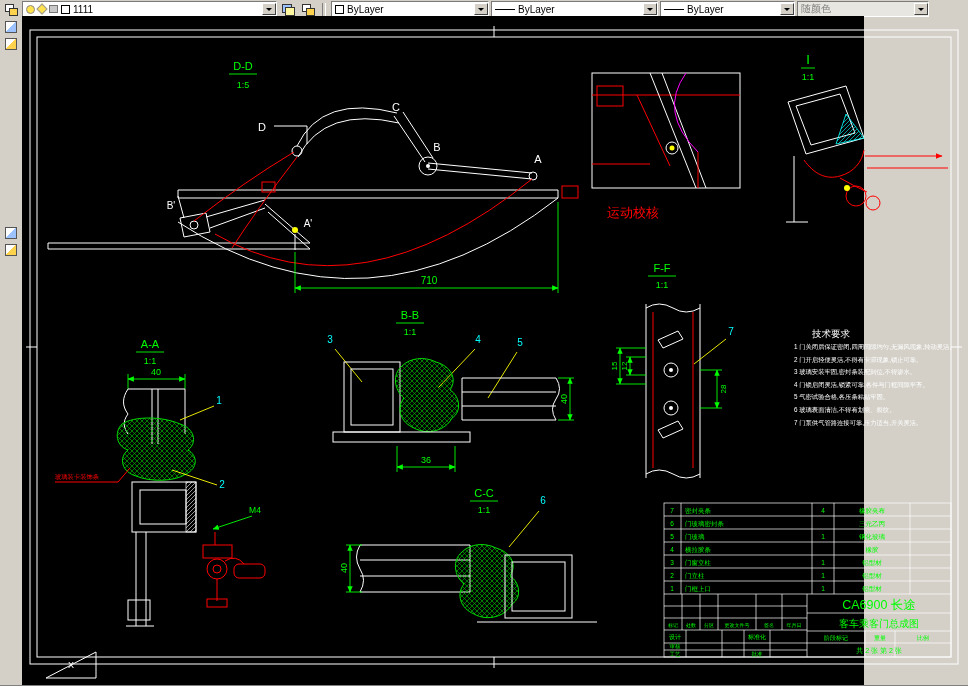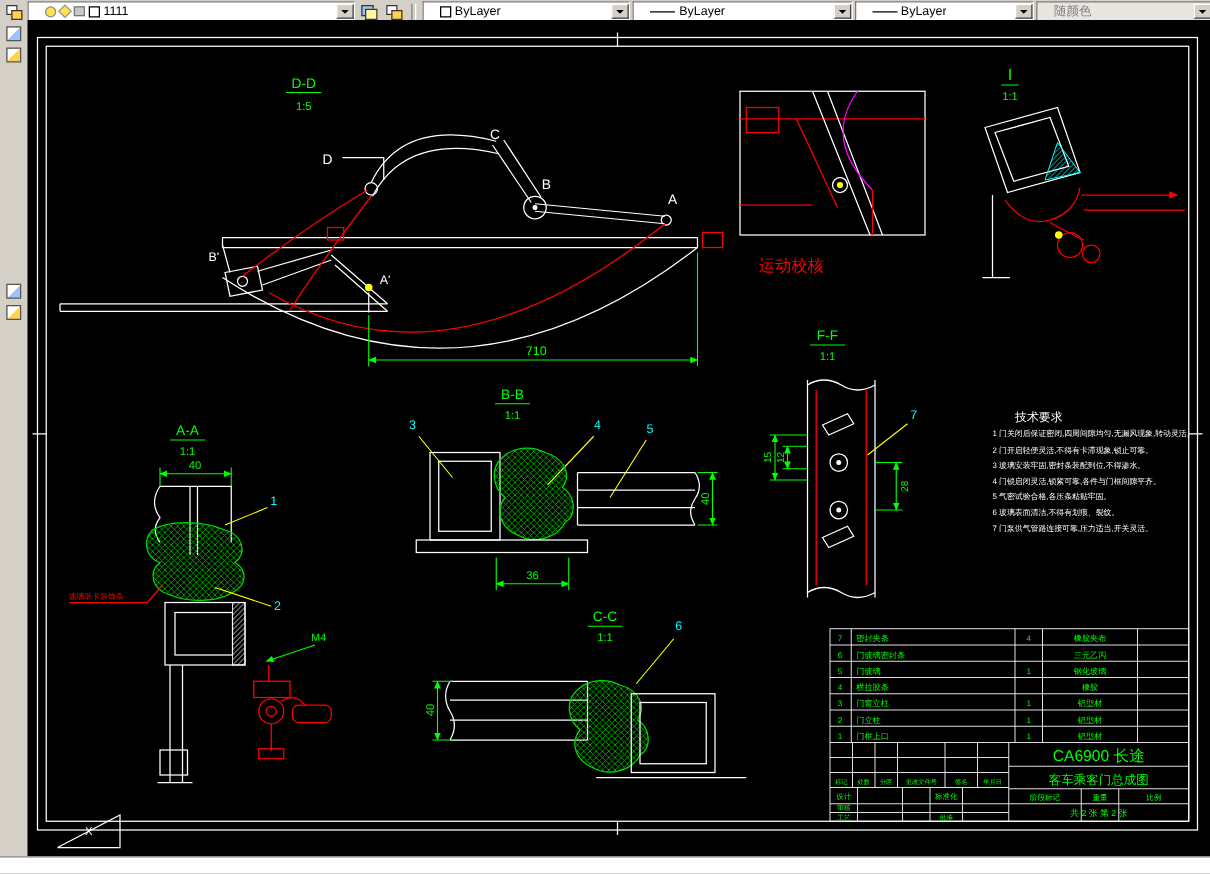--- a/index.html
+++ b/index.html
@@ -1,20 +1,20 @@
 <!DOCTYPE html>
 <html><head>
 <meta charset="utf-8">
 <style>
   html,body{margin:0;padding:0;}
   body{width:968px;height:699px;background:#d4d0c8;font-family:"Liberation Sans",sans-serif;overflow:hidden;position:relative;}
   
   .toolbar-top{position:absolute;top:0;left:0;width:968px;height:16px;background:#d4d0c8;display:flex;align-items:center;padding:1px 2px;gap:2px;}
   .tb-btn{width:18px;height:14px;background:#d4d0c8;border:1px solid #d4d0c8;display:flex;align-items:center;justify-content:center;padding:0;}
-  .combo{height:14px;background:#fff;border:1px solid;border-color:#7a7a7a #fff #fff #7a7a7a;display:flex;align-items:center;font-size:10px;padding-left:13px;gap:3px;color:#000;}
+  .combo{height:14px;background:#fff;border:1px solid;border-color:#7a7a7a #fff #fff #7a7a7a;display:flex;align-items:center;font-size:10px;padding-left:3px;gap:3px;color:#000;}
   .combo .val{white-space:nowrap;overflow:hidden;}
   .arrow-btn{margin-left:auto;width:14px;height:12px;background:#d4d0c8;border:1px solid;border-color:#fff #404040 #404040 #fff;display:flex;align-items:center;justify-content:center;padding:0;}
   .arr{width:0;height:0;border:3px solid transparent;border-top-color:#000;margin-top:3px;}
   .sep{width:2px;height:13px;border-left:1px solid #808080;border-right:1px solid #fff;margin:0 3px;}
   .combo.disabled{background:#e8e6e0;color:#7e7e7e;justify-content:center;}
   .ic-layers{position:relative;width:12px;height:11px;display:block;}
   .ic-layers::before{content:"";position:absolute;left:0;top:0;width:7px;height:6px;background:#fff;border:1px solid #333;}
   .ic-layers::after{content:"";position:absolute;left:4px;top:4px;width:7px;height:6px;background:#ffd24d;border:1px solid #333;}
   .ic-sheets{position:relative;width:12px;height:11px;display:block;}
   .ic-sheets::before{content:"";position:absolute;left:0;top:0;width:8px;height:7px;background:#9cc3ff;border:1px solid #333;}
@@ -24,21 +24,21 @@
   .ic-lock{width:7px;height:6px;background:#c9c9c9;border:1px solid #777;display:block;}
   .ic-swatch{width:7px;height:7px;background:#fff;border:1px solid #000;display:block;}
   .ic-line{width:20px;height:0;border-top:1px solid #000;display:block;}
   
   .left-toolbar{position:absolute;left:0;top:16px;width:22px;height:670px;background:#d4d0c8;display:flex;flex-direction:column;align-items:center;padding-top:2px;}
   .side-btn{width:18px;height:17px;background:#d4d0c8;border:1px solid #d4d0c8;display:flex;align-items:center;justify-content:center;padding:0;}
   .mini-ic{display:block;width:10px;height:10px;border:1px solid #555;background:linear-gradient(135deg,#fff 50%,#9cc3ff 50%);}
   .mini-ic.b{background:linear-gradient(135deg,#fff 50%,#ffd24d 50%);}
   .spacer{height:172px;}
   
-  .canvas{position:absolute;left:22px;top:16px;width:946px;height:670px;background:#000;}
+  .canvas{position:absolute;left:22px;top:16px;width:842px;height:670px;background:#000;}
   svg text{font-family:"Liberation Sans",sans-serif;}
   .sW{stroke:#ffffff;fill:none;stroke-width:1;}
   .sR{stroke:#ff0000;fill:none;stroke-width:1;}
   .sG{stroke:#00ff00;fill:none;stroke-width:0.9;}
   .sY{stroke:#ffff00;fill:none;stroke-width:0.9;}
   .sM{stroke:#ff00ff;fill:none;stroke-width:1;}
   .tb{stroke:#ffffff;stroke-width:0.7;fill:none;}
   .tW{fill:#ffffff;}.tG{fill:#00ff00;}.tC{fill:#00ffff;}.tR{fill:#ff0000;}
   
   .command-area{position:absolute;left:0;bottom:0;width:968px;height:13px;background:#fff;border-top:1px solid #808080;}

